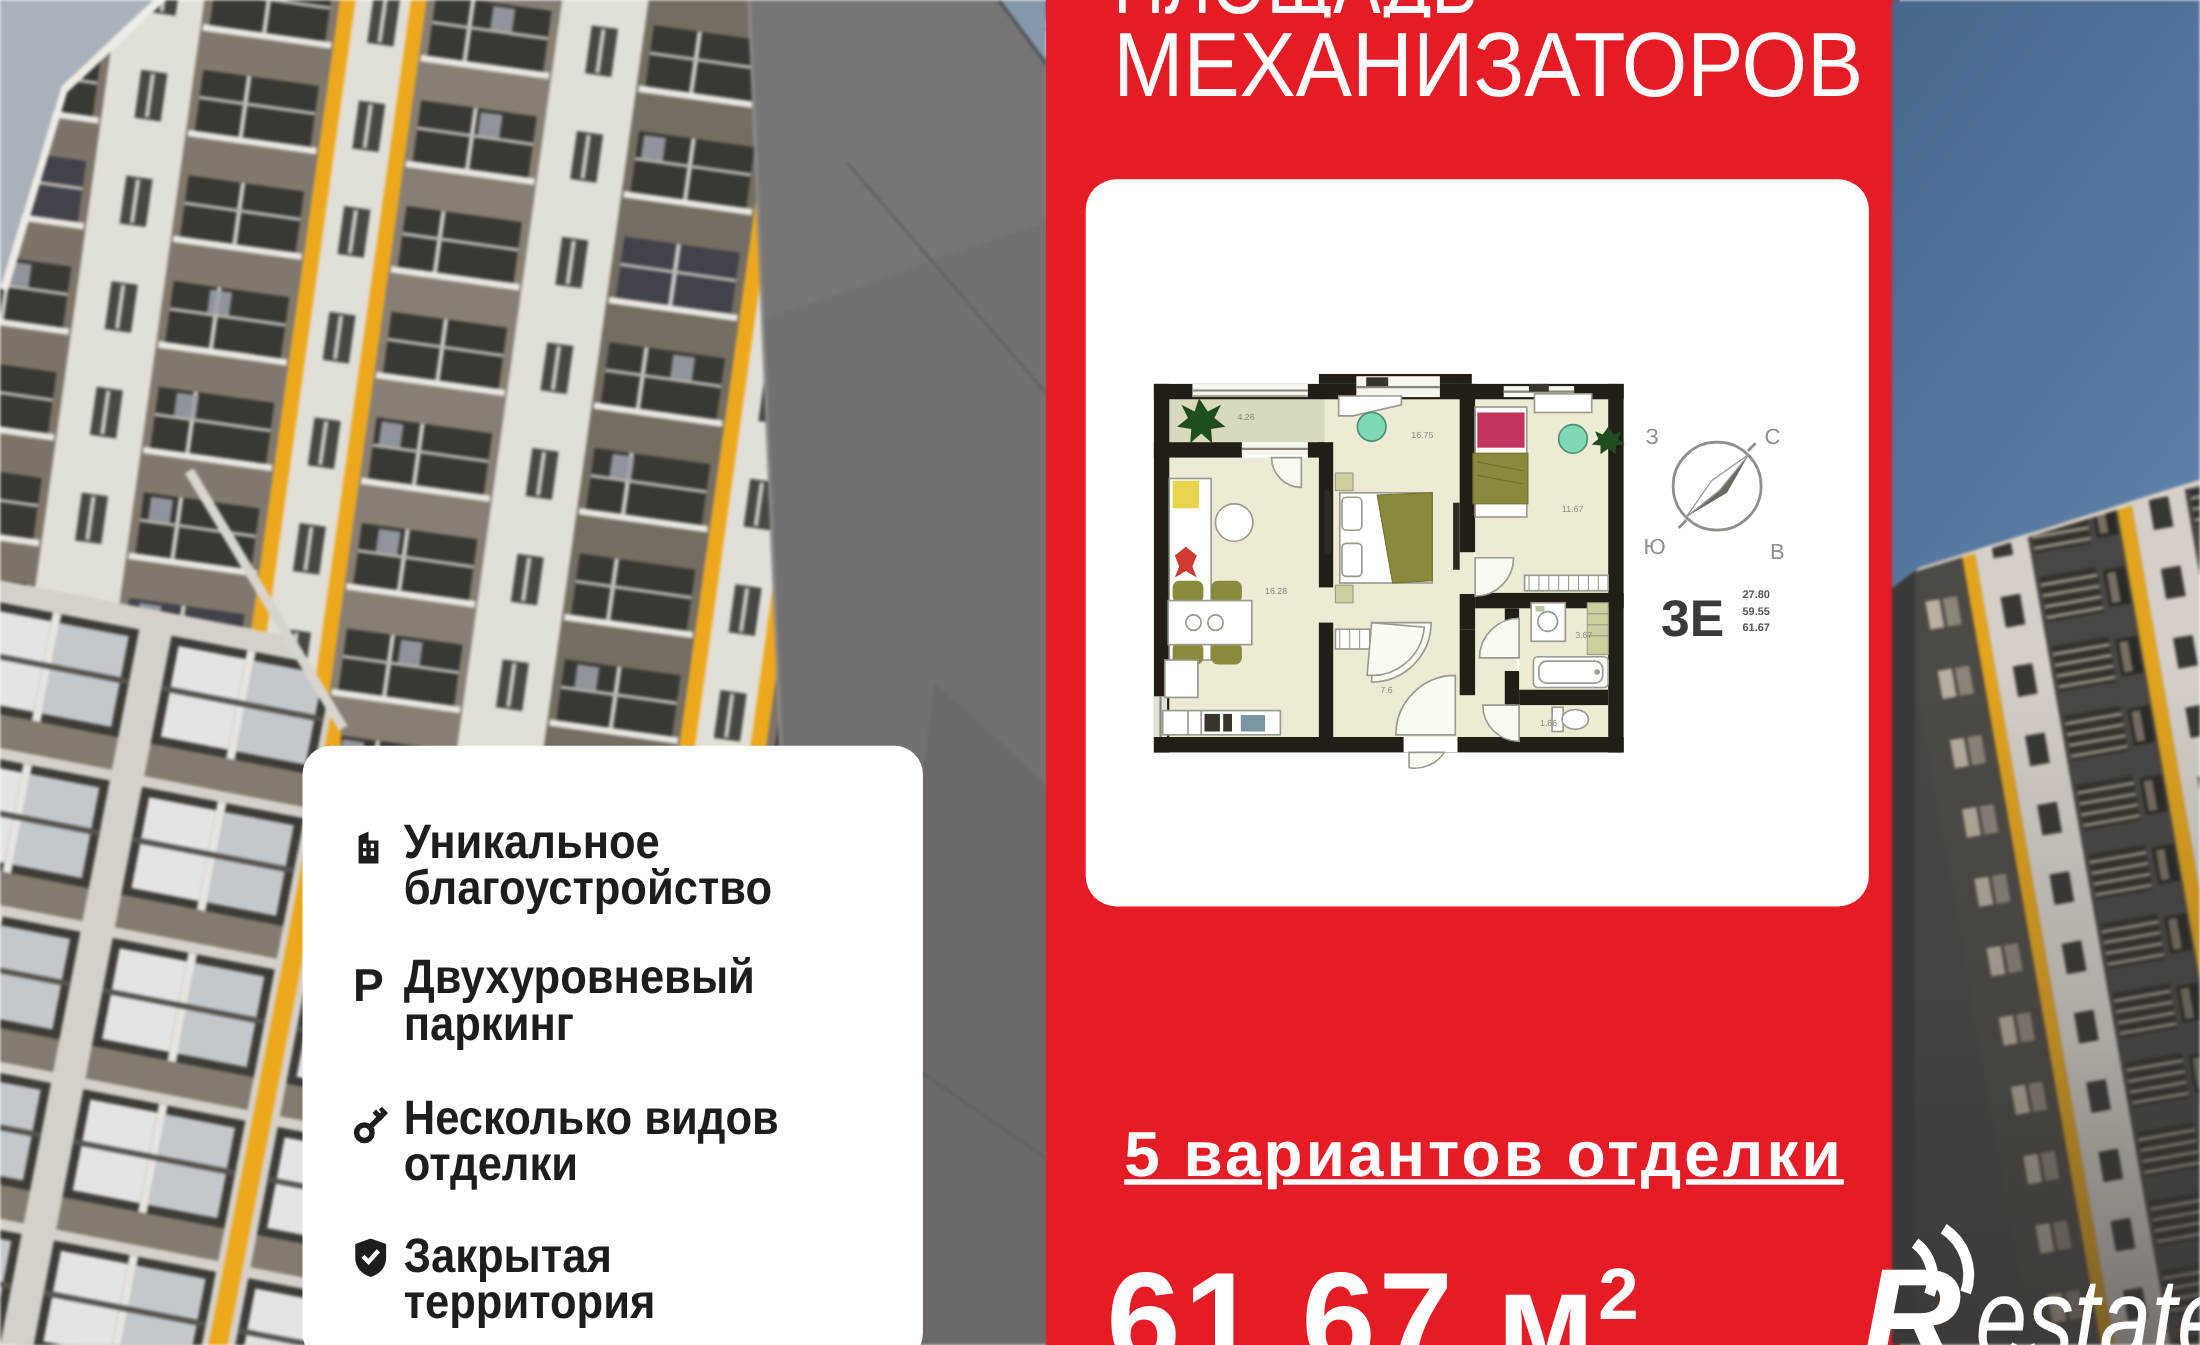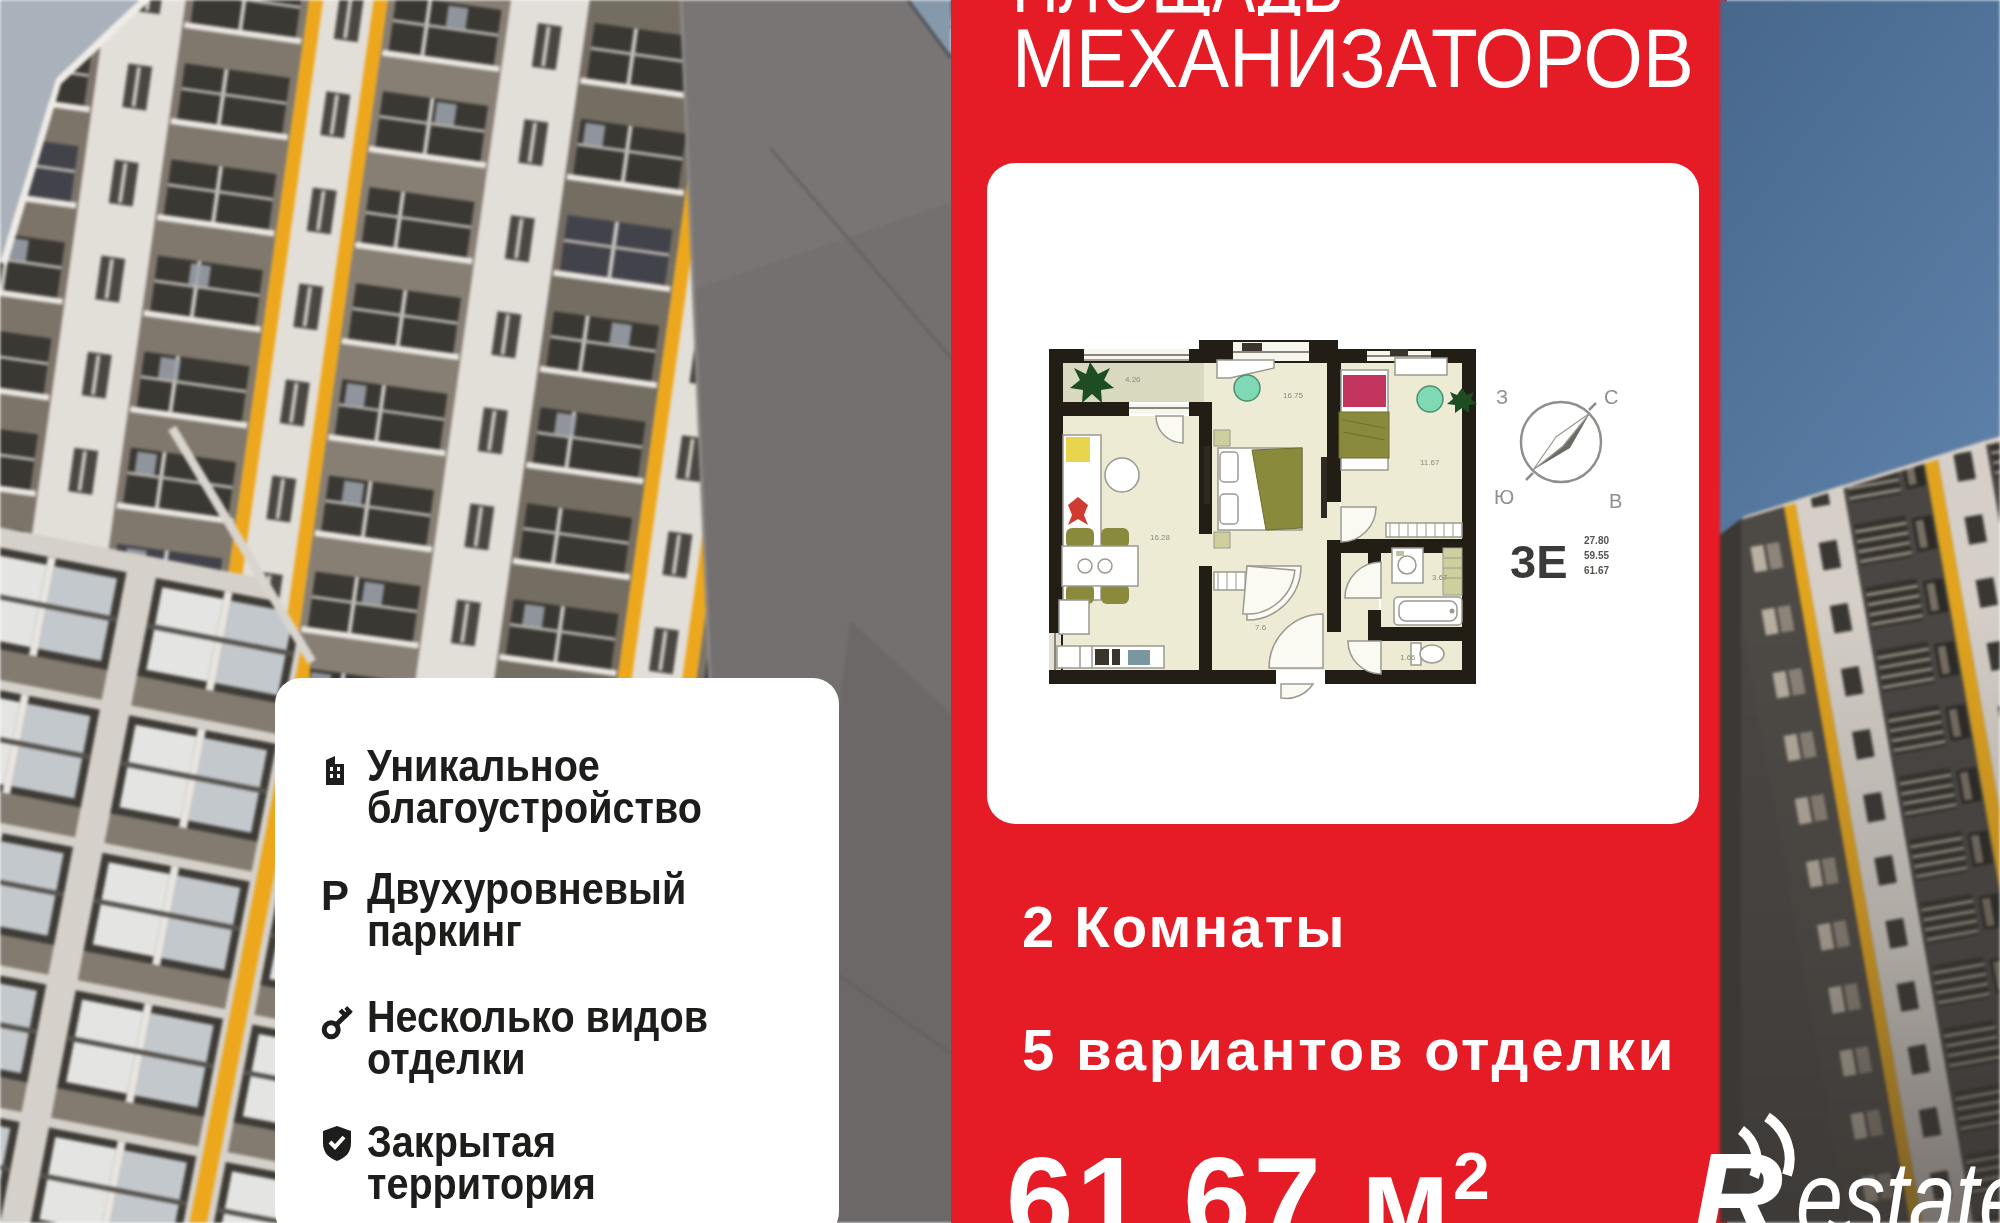--- a/index.html
+++ b/index.html
@@ -1377,23 +1377,22 @@
 
   <text x="1510" y="578" font-size="47" font-weight="bold" fill="#3a3a38" font-family="Liberation Sans,sans-serif">3Е</text>
   <g fill="#55555а"></g>
   <g fill="#555550" font-size="10" font-weight="bold" font-family="Liberation Sans,sans-serif">
     <text x="1584" y="544">27.80</text>
     <text x="1584" y="559">59.55</text>
     <text x="1584" y="574">61.67</text>
   </g>
 </svg>
 
-<div class="abs" style="left:1022px;top:893px;color:#fff;font-size:58px;font-weight:700;letter-spacing:2px;">2 Комнаты</div>
-
-<div class="abs" style="left:1022px;top:1016px;color:#fff;font-size:58px;font-weight:700;letter-spacing:2.8px;">5 вариантов отделки</div>
+
+<div class="abs" style="left:1022px;top:1016px;color:#fff;font-size:58px;font-weight:700;letter-spacing:2.8px;text-decoration:underline;">5 вариантов отделки</div>
 
 <div class="abs" style="left:1006px;top:1129px;color:#fff;font-size:121px;font-weight:700;letter-spacing:3px;">61.67 м<span style="font-size:66px;vertical-align:42px;letter-spacing:0">2</span></div>
 
 <svg class="abs" style="left:1720px;top:0;filter:blur(1.6px)" width="280" height="1223" viewBox="1720 0 280 1223">
   <defs>
     <linearGradient id="rsky" x1="0" y1="0" x2="0.3" y2="1">
       <stop offset="0" stop-color="#47678c"></stop>
       <stop offset="0.55" stop-color="#5a7da5"></stop>
       <stop offset="1" stop-color="#7395ba"></stop>
     </linearGradient>

